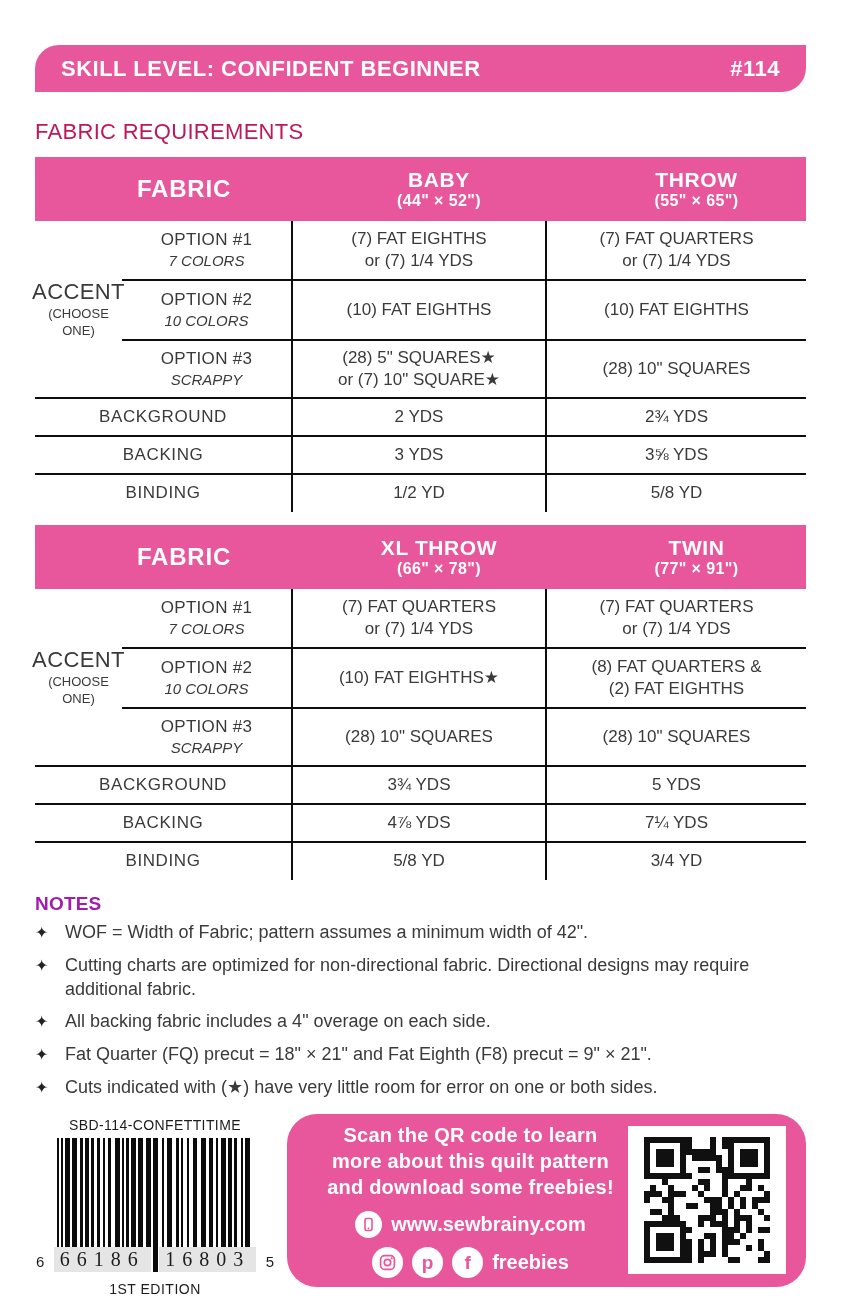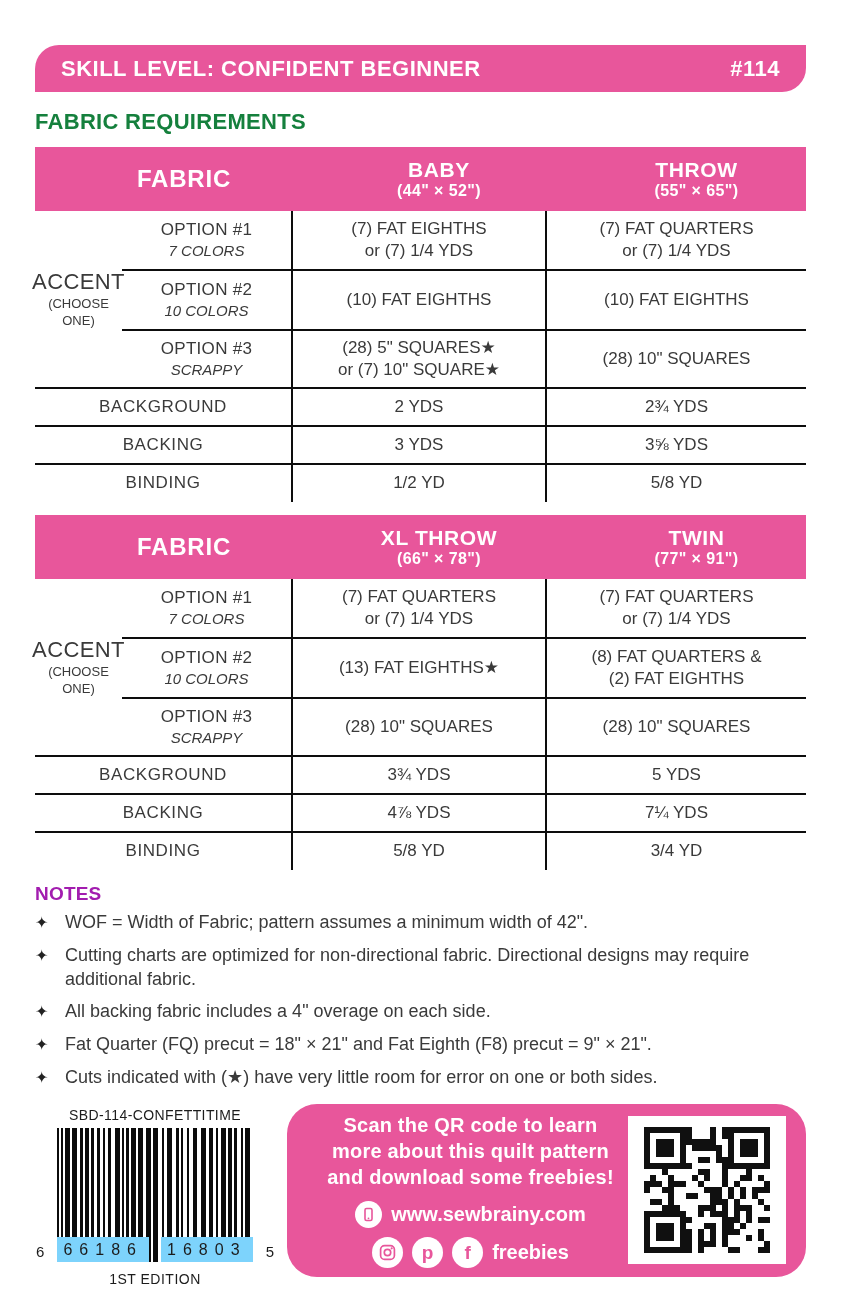--- a/index.html
+++ b/index.html
@@ -12,21 +12,21 @@
 
   
   .topbar {
     margin-top:45px; height:47px; background:var(--pink);
     border-radius:24px 0 24px 0;
     display:flex; align-items:center; justify-content:space-between;
     padding:0 26px; color:#fff; font-weight:bold; font-size:22px; letter-spacing:.5px;
   }
 
   
-  .sec-title { margin:17px 0 12px; font-size:22px; font-weight:bold; color:#15803d; letter-spacing:.3px; }
+  .sec-title { margin:27px 0 12px; font-size:22px; font-weight:normal; color:#be185d; letter-spacing:.3px; }
 
   
   .ftable { margin-bottom:13px; }
   .fhead {
     display:grid; grid-template-columns:256px 254px 261px; background:var(--pink);
     color:#fff; height:64px; text-align:center;
   }
   .fhead .hc { display:flex; flex-direction:column; align-items:center; justify-content:center;padding-left:42px; }
   .fhead .fabric-lbl { font-size:24px; font-weight:bold; letter-spacing:.8px; }
   .fhead .ht { font-size:21px; font-weight:bold; letter-spacing:.6px; line-height:1.15; }
@@ -61,21 +61,21 @@
   .sku { font-size:14px; color:#1c1c1c; letter-spacing:.4px; }
   .bc-wrap { position:relative; height:134px; margin-top:5px; padding:0 22px; }
   .bars { height:134px; display:flex; align-items:stretch; overflow:hidden; }
   .bars span { background:#0b0b0b; flex:0 0 auto; }
   .bc-digits {
     position:absolute; left:0; right:0; bottom:0;
     display:flex; justify-content:space-between; align-items:flex-end;
     color:#1c1c1c;
   }
   .d-out { font-size:15px; background:#fff; padding:0 1px; line-height:20px; }
-  .d-grp { font-size:16px; letter-spacing:7px; background:#7dd3fc; padding:0 6px; line-height:25px; }
+  .d-grp { font-size:20px; letter-spacing:7px; background:#e5e5e5; padding:0 6px; line-height:25px;font-family:Liberation Serif, serif; }
   .edition { margin-top:9px; font-size:14px; color:#1c1c1c; letter-spacing:.5px; }
 
   .promo {
     margin-left:12px; flex:1; height:173px; background:var(--pink);
     border-radius:30px; display:flex; align-items:center;
     padding:0 20px 0 26px; color:#fff;
   }
   .promo-text { flex:1; text-align:center; }
   .promo-text .pl { font-size:20px; font-weight:bold; line-height:1.3; letter-spacing:.2px; }
   .site-row, .social-row { display:flex; align-items:center; justify-content:center; gap:9px; font-weight:bold; }
@@ -199,21 +199,21 @@
       <div class="cell val" style="grid-row:1">
         <span class="l1">(7) FAT QUARTERS</span>
           <span class="l2">or (7) 1/4 YDS</span>
       </div>
 
       <div class="cell opt bt" style="grid-row:2">
         <span class="o1">OPTION #2</span>
         <span class="o2">10 COLORS</span>
       </div>
       <div class="cell val bt" style="grid-row:2">
-        <span class="l1">(13) FAT EIGHTHS★</span>
+        <span class="l1">(10) FAT EIGHTHS★</span>
       </div>
       <div class="cell val bt" style="grid-row:2">
         <span class="l1">(8) FAT QUARTERS &amp;</span>
           <span class="l2">(2) FAT EIGHTHS</span>
       </div>
 
       <div class="cell opt bt" style="grid-row:3">
         <span class="o1">OPTION #3</span>
         <span class="o2">SCRAPPY</span>
       </div>

